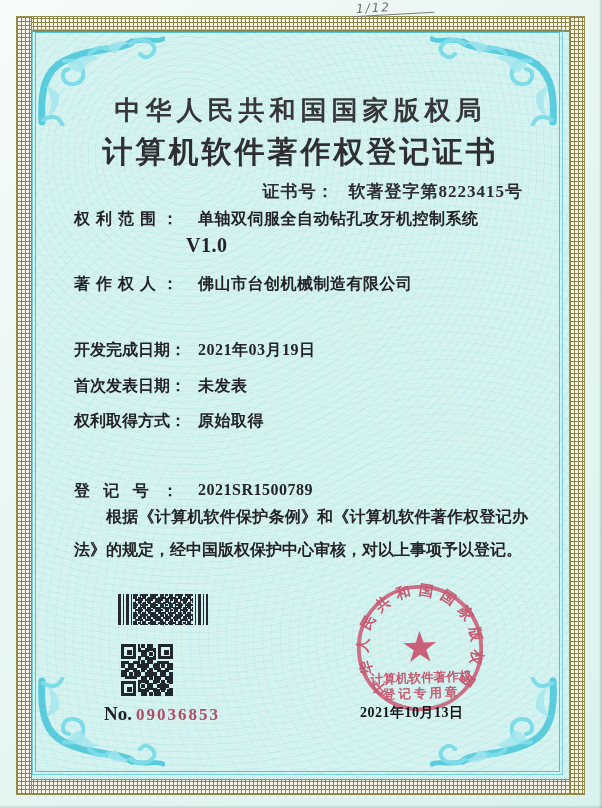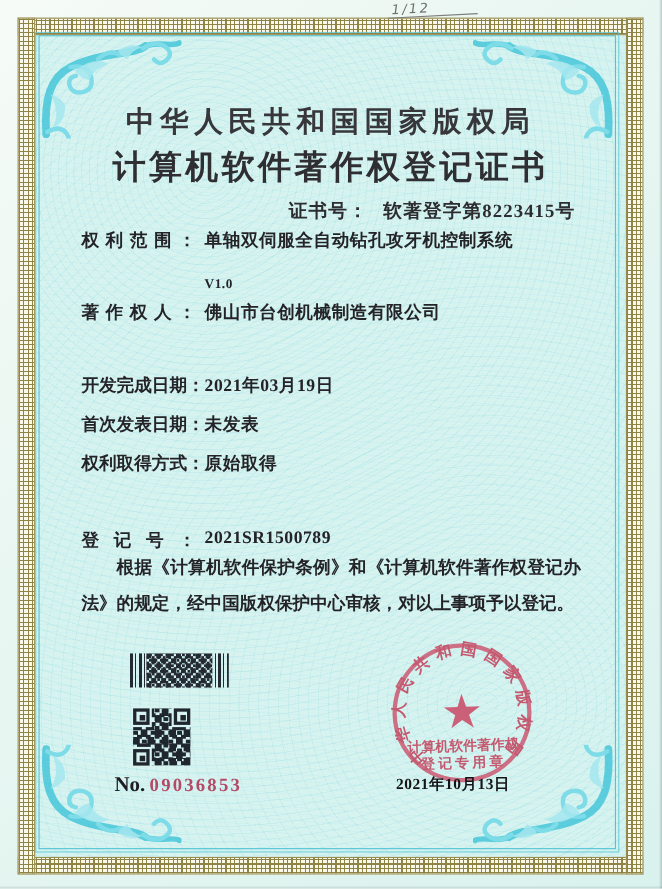--- a/index.html
+++ b/index.html
@@ -63,22 +63,22 @@
     position:absolute;left:16px;width:569px;top:132px;text-align:center;
     font-size:30px;font-weight:bold;color:#2e2e33;letter-spacing:3px;
   }
   .cert-no-line{
     position:absolute;right:79px;top:180px;font-size:17px;font-weight:bold;color:#2c2c31;
     display:flex;gap:14px;letter-spacing:1px;
   }
 
   .row{position:absolute;left:74px;font-size:16px;color:#232328;white-space:nowrap;}
   .lbl{display:inline-block;width:104px;text-align:justify;text-align-last:justify;font-weight:bold;vertical-align:top;}
-  .val{font-weight:bold;margin-left:8px;letter-spacing:.5px;}
-  .val2{position:absolute;left:186px;top:234px;font-size:12px;font-weight:bold;color:#232328;letter-spacing:.5px;margin-top:17px;}
+  .val{font-weight:bold;margin-left:20px;letter-spacing:.5px;}
+  .val2{position:absolute;left:186px;top:234px;font-size:20px;font-weight:bold;color:#232328;letter-spacing:.5px;}
 
   .statement{
     position:absolute;left:74px;top:500px;width:454px;
     font-size:16px;font-weight:bold;color:#232328;line-height:33px;
     text-indent:2em;text-align:justify;
   }
 
   
   .barcode{position:absolute;left:118px;top:594px;width:90px;height:31px;display:flex;}
   .bc-end{width:15px;height:100%;

